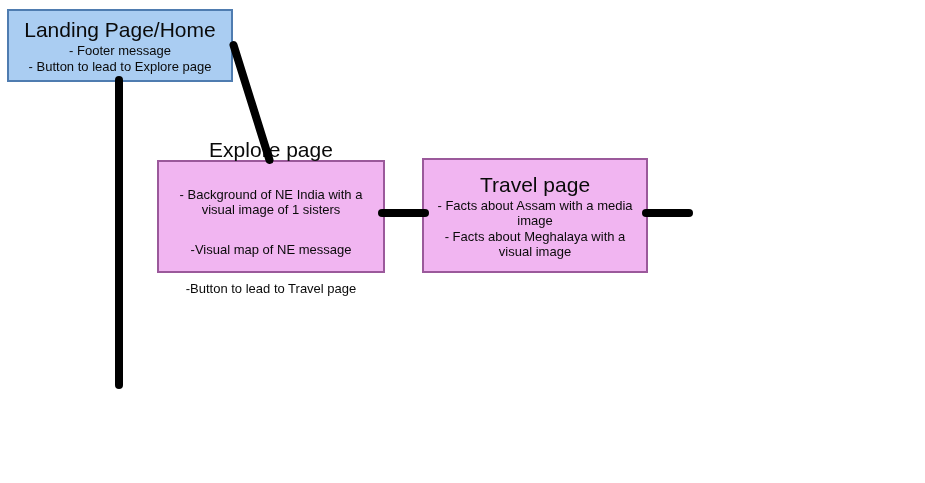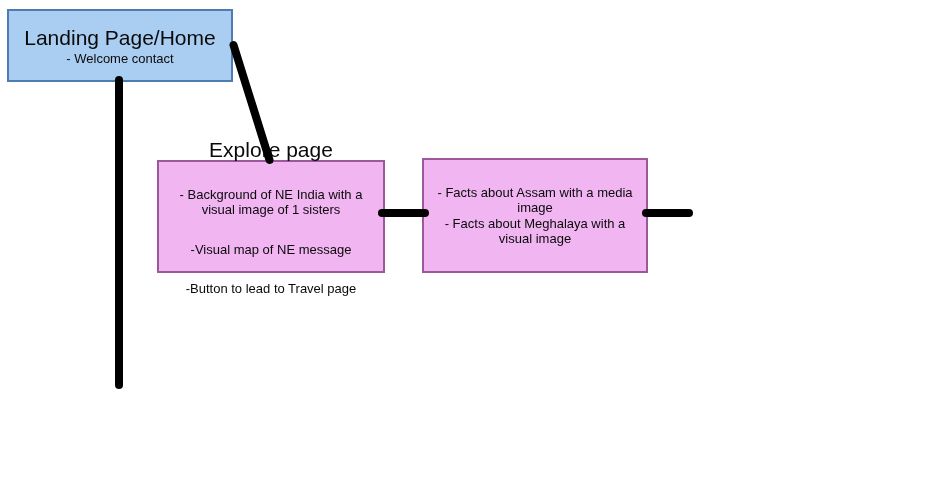--- a/index.html
+++ b/index.html
@@ -54,32 +54,34 @@
     pointer-events: none;
   }
 </style>
 </head>
 <body>
 
 <div class="canvas">
 
   <div class="node node-landing" style="background: rgb(170, 205, 242); border-color: rgb(79, 124, 176); color: rgb(10, 10, 10);">
     <div class="title">Landing Page/Home</div>
-    <div class="bullet">- Welcome contact</div>
+    <div class="bullet">- Footer message</div>
+    <div class="bullet">- Button to lead to Explore page</div>
   </div>
 
   <div class="node node-explore" style="background: rgb(241, 181, 241); border-color: rgb(155, 89, 155); color: rgb(10, 10, 10);">
     <div class="title">Explore page</div>
     <div class="bullet">- Background of NE India with a
 visual image of 1 sisters</div>
     <div class="bullet">-Visual map of NE message</div>
     <div class="bullet">-Button to lead to Travel page</div>
   </div>
 
   <div class="node node-travel" style="background: rgb(241, 181, 241); border-color: rgb(155, 89, 155); color: rgb(10, 10, 10);">
+    <div class="title">Travel page</div>
     <div class="bullet">- Facts about Assam with a media
 image</div>
     <div class="bullet">- Facts about Meghalaya with a
 visual image</div>
   </div>
 
 
 
   <svg class="connector-layer" viewBox="0 0 925 483" xmlns="http://www.w3.org/2000/svg">
       <line x1="119" y1="80" x2="119" y2="385" stroke="#000000" stroke-width="8" stroke-linecap="round"></line>

